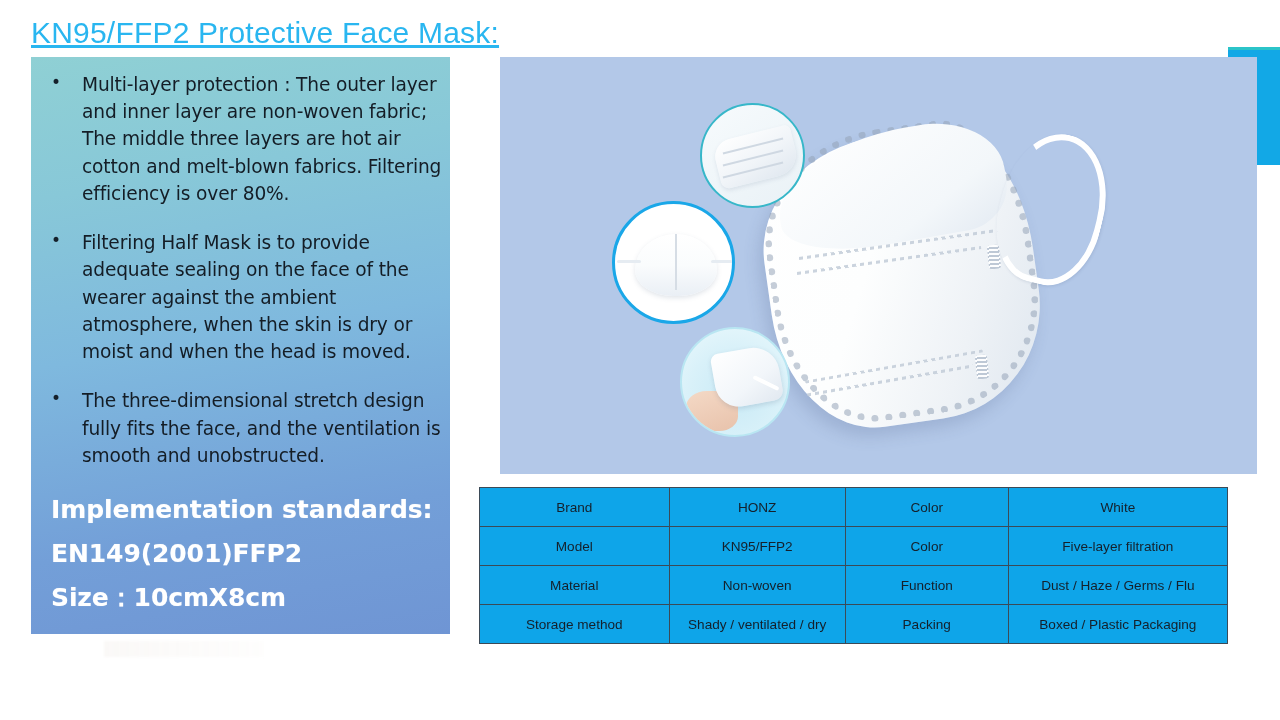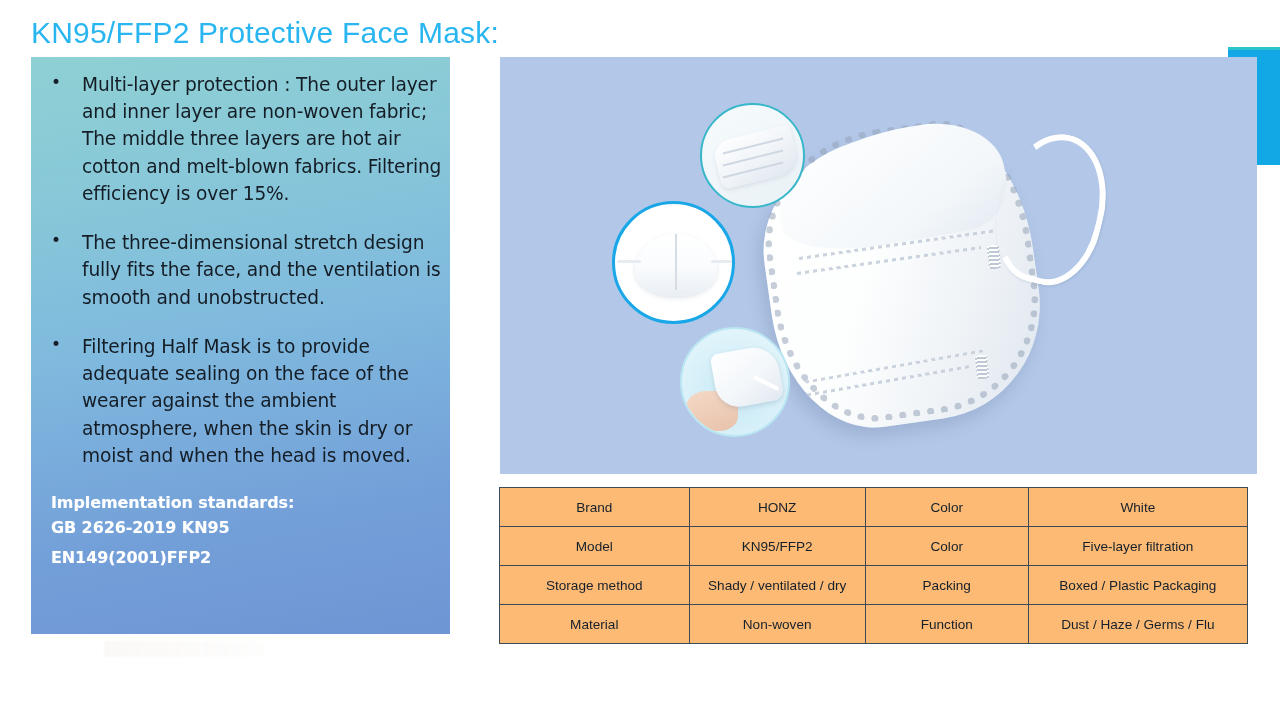--- a/index.html
+++ b/index.html
@@ -16,20 +16,21 @@
   
   #slide-title {
     position: absolute;
     left: 31px;
     top: 16px;
     font-size: 30px;
     font-weight: 400;
     color: #29b6f0;
     letter-spacing: 0.2px;
     white-space: nowrap;
+    text-decoration: underline;
   }
 
   
   #accent-bar {
     position: absolute;
     left: 1228px;
     top: 50px;
     width: 52px;
     height: 115px;
     background: #12a8e6;
@@ -73,21 +74,21 @@
     top: -1px;
     font-size: 17px;
     color: #15202b;
   }
 
   .std-block { margin-top: 2px; padding-left: 10px; }
 
   .std-line {
     color: #ffffff;
     font-weight: bold;
-    font-size: 16px;
+    font-size: 25px;
     font-family: "DejaVu Sans", sans-serif;
     line-height: 1.55;
     letter-spacing: -0.1px;
     text-shadow: 0 0 1px rgba(255,255,255,0.35);
   }
   .std-line.gap { margin-top: 5px; }
 
   
   #photo-panel {
     position: absolute;
@@ -251,25 +252,25 @@
     left: 70px; top: 52px;
     width: 28px; height: 4px;
     background: #ffffff;
     border-radius: 3px;
     transform: rotate(26deg);
   }
 
   
   #spec-table {
     position: absolute;
-    left: 499px;
+    left: 479px;
     top: 487px;
     width: 749px;
     border-collapse: collapse;
-    background: #fdba74;
+    background: #0ea5e9;
     font-family: "Liberation Sans", sans-serif;
   }
   #spec-table td {
     border: 1.4px solid #3b4a57;
     height: 39px;
     text-align: center;
     vertical-align: middle;
     font-size: 13.6px;
     color: #15202b;
     padding: 2px 4px;
@@ -293,28 +294,28 @@
 </head>
 <body>
 
 <h1 id="slide-title">KN95/FFP2 Protective Face Mask:</h1>
 
 <div id="accent-bar-topline"></div>
 <div id="accent-bar"></div>
 
 <section id="left-panel">
   <ul class="bullets">
-    <li class="bullet">Multi-layer protection : The outer layer and inner layer are non-woven fabric; The  middle three layers are hot air cotton and melt-blown fabrics.  Filtering efficiency is over 15%.</li>
+    <li class="bullet">Multi-layer protection : The outer layer and inner layer are non-woven fabric; The  middle three layers are hot air cotton and melt-blown fabrics.  Filtering efficiency is over 80%.</li>
+    <li class="bullet">Filtering Half Mask is to provide adequate sealing on the face of the wearer against the ambient atmosphere, when the skin is dry or moist and when the head is moved.</li>
     <li class="bullet">The three-dimensional stretch design fully fits the face, and the ventilation is smooth and unobstructed.</li>
-    <li class="bullet">Filtering Half Mask is to provide adequate sealing on the face of the wearer against the ambient atmosphere, when the skin is dry or moist and when the head is moved.</li>
   </ul>
   <div class="std-block">
     <div class="std-line">Implementation standards:</div>
-    <div class="std-line">GB 2626-2019 KN95</div>
     <div class="std-line gap">EN149(2001)FFP2</div>
+    <div class="std-line gap">Size：10cmX8cm</div>
   </div>
 </section>
 
 <section id="photo-panel">
 
   <div class="mask-main">
     <div class="mask-body"></div>
     <div class="mask-edge-dots"></div>
     <div class="mask-top-panel"></div>
     <div class="mask-seam seam-a"></div>
@@ -356,27 +357,27 @@
       <td class="col-c">Color</td>
       <td class="col-d">White</td>
     </tr>
     <tr>
       <td class="col-a">Model</td>
       <td class="col-b">KN95/FFP2</td>
       <td class="col-c">Color</td>
       <td class="col-d">Five-layer filtration</td>
     </tr>
     <tr>
+      <td class="col-a">Material</td>
+      <td class="col-b">Non-woven</td>
+      <td class="col-c">Function</td>
+      <td class="col-d">Dust / Haze / Germs / Flu</td>
+    </tr>
+    <tr>
       <td class="col-a">Storage method</td>
       <td class="col-b">Shady / ventilated / dry</td>
       <td class="col-c">Packing</td>
       <td class="col-d">Boxed / Plastic Packaging</td>
     </tr>
-    <tr>
-      <td class="col-a">Material</td>
-      <td class="col-b">Non-woven</td>
-      <td class="col-c">Function</td>
-      <td class="col-d">Dust / Haze / Germs / Flu</td>
-    </tr>
   </tbody>
 </table>
 
 <div id="watermark"></div>
 
 </body></html>

